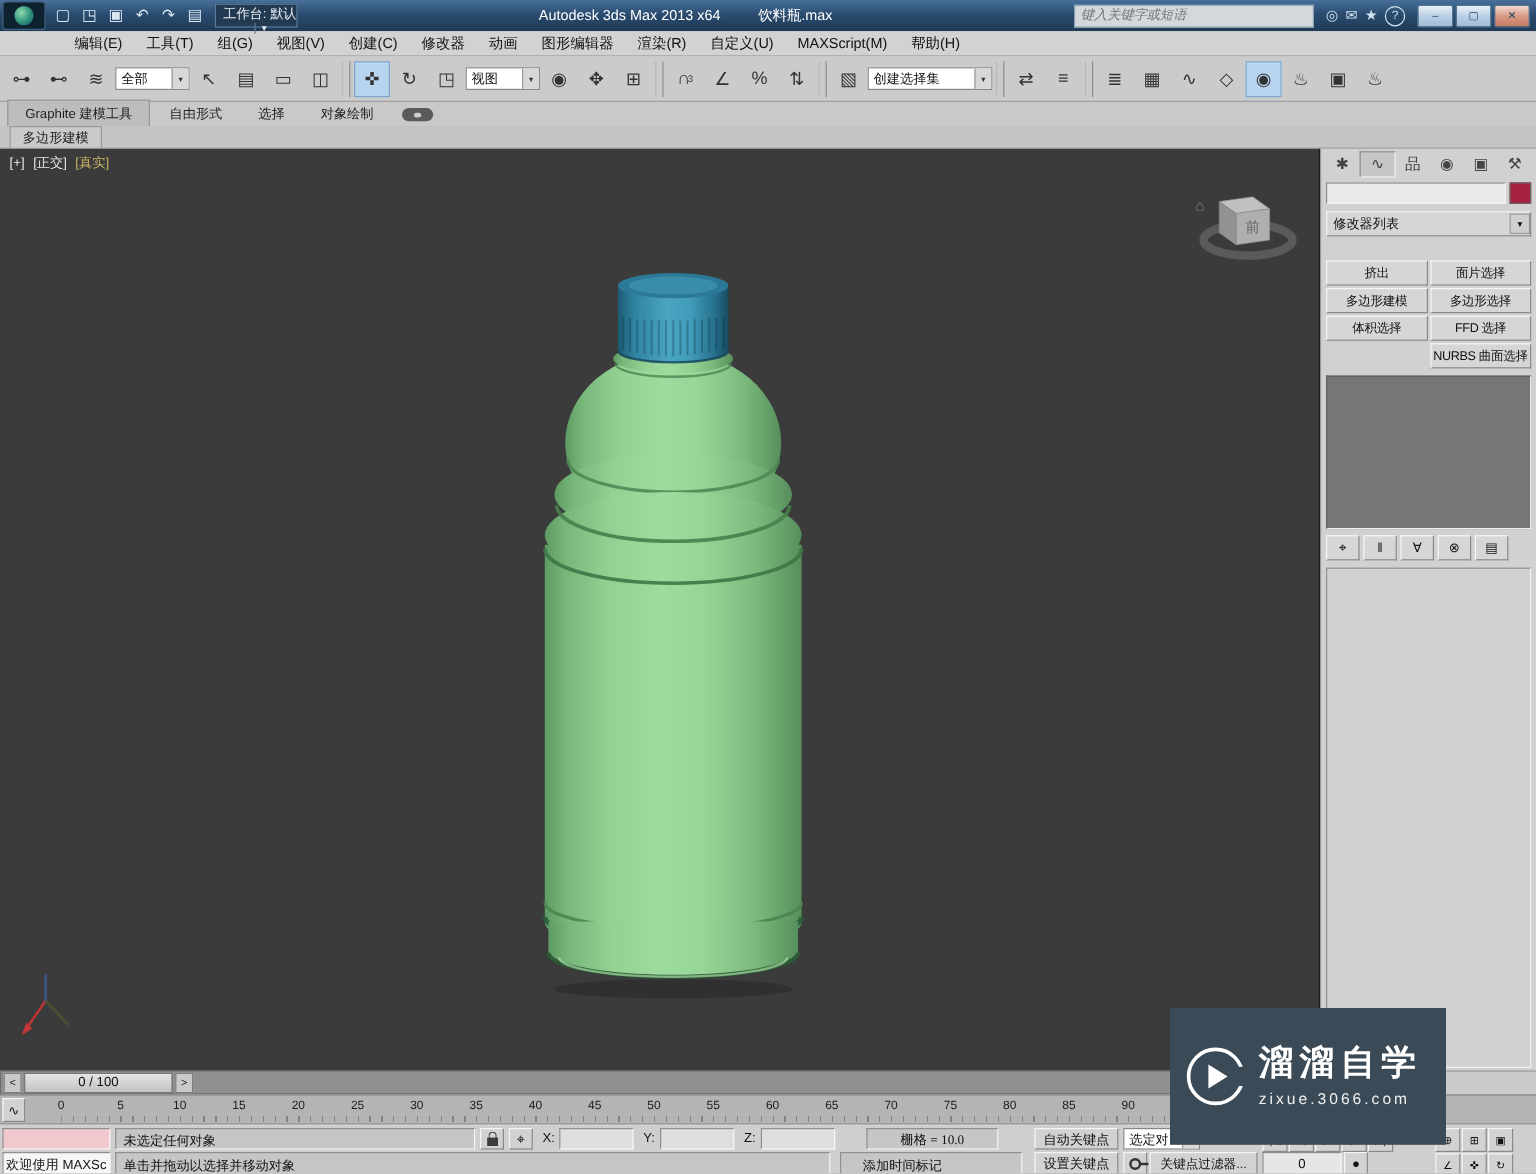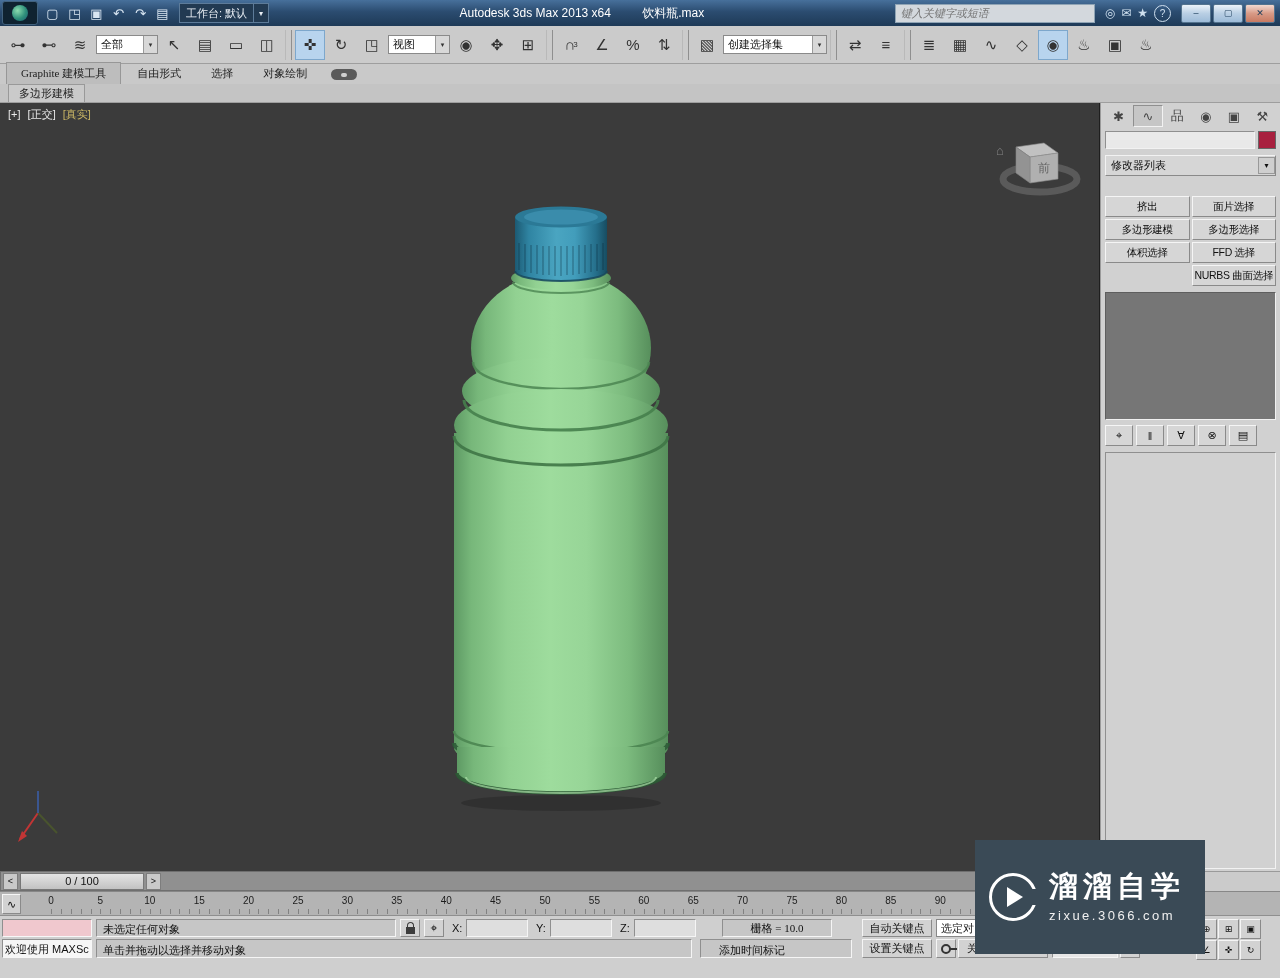--- a/index.html
+++ b/index.html
@@ -7,21 +7,21 @@
         font-family:"Liberation Sans","DejaVu Sans",sans-serif;font-size:12px;color:#111;user-select:none;}
   .c{display:flex;align-items:center;justify-content:center;}
 
   
   .titlebar{height:26px;display:flex;align-items:center;background:linear-gradient(#47709b,#2b4c70 45%,#1e3a57);}
   .logo{width:34px;height:22px;margin:0 4px 0 2px;background:#0f2230;border:1px solid #41617d;border-radius:3px;}
   .logo-swirl{width:16px;height:16px;border-radius:50%;background:radial-gradient(circle at 35% 35%,#8bdcae,#2e8f7a 55%,#1a5a74);}
   .qat{display:flex;gap:1px;}
   .qat-icon{width:21px;height:20px;display:flex;align-items:center;justify-content:center;color:#d9e6f2;font-size:13px;}
   .ws-dd{height:18px;margin-left:6px;background:#223a52;border:1px solid #5d7b99;color:#e8eef4;font-size:11px;
-         display:flex;align-items:center;padding-left:6px;}
+         display:flex;align-items:center;padding-left:6px;flex-direction:column;}
   .ws-dd .dd-arrow{width:14px;height:100%;margin-left:6px;border-left:1px solid #5d7b99;display:flex;align-items:center;justify-content:center;font-size:8px;}
   .title-text{flex:1;text-align:center;color:#fff;font-size:12px;white-space:nowrap;overflow:hidden;}
   .title-text .file{margin-left:28px;}
   .search{width:188px;height:17px;background:#d3d8dd;border:1px solid #8fa4b5;font-style:italic;font-size:11px;
           color:#555;padding:0 5px;outline:none;}
   .tb-right{display:flex;align-items:center;gap:6px;margin:0 8px 0 10px;}
   .tbr-icon{color:#cfe0ef;font-size:12px;display:flex;align-items:center;justify-content:center;}
   .tbr-icon.help{width:15px;height:15px;border:1px solid #cfe0ef;border-radius:50%;font-size:10px;}
   .winbtns{display:flex;margin-right:5px;}
   .winbtn{width:28px;height:17px;margin-left:2px;border-radius:2px;border:1px solid #54748f;
@@ -40,21 +40,21 @@
   .tb-icon.active{background:#b8d4ee;border:1px solid #7da7cc;}
   .tb-sub{font-size:8px;margin-left:-2px;color:#333;}
   .tb-dd{height:19px;background:#fff;border:1px solid #8a8a8a;display:flex;align-items:center;font-size:11px;padding-left:4px;box-sizing:border-box;}
   .tb-dd-label{flex:1;overflow:hidden;white-space:nowrap;}
   .tb-dd-arrow{width:13px;height:100%;background:#d8d8d8;border-left:1px solid #9a9a9a;display:flex;align-items:center;justify-content:center;font-size:7px;color:#333;}
   .tb-sep{width:5px;height:30px;border-left:1px solid #b9b9b9;border-right:1px solid #8f8f8f;margin:0 2px;}
 
   
   .ribbon-row{height:20px;background:#c9c9c9;display:flex;align-items:flex-end;padding-left:6px;}
   .ribbon-tabs-c{display:flex;align-items:flex-end;gap:2px;}
-  .ribbon-tab{font-size:11px;padding:3px 14px;color:#222;white-space:nowrap;font-family:Liberation Serif, serif;}
+  .ribbon-tab{font-size:11px;padding:3px 14px;color:#222;white-space:nowrap;}
   .ribbon-tab.active{background:#bdbdbd;border:1px solid #979797;border-bottom:none;}
   .ribbon-oval{width:26px;height:11px;border-radius:6px;background:#5a5a5a;margin:0 0 4px 10px;display:flex;align-items:center;justify-content:center;}
   .oval-dot{width:6px;height:4px;background:#cfcfcf;border-radius:2px;}
   .ribbon-sub{height:18px;background:#c4c4c4;border-bottom:1px solid #9e9e9e;display:flex;align-items:center;padding-left:8px;}
   .sub-tab{font-size:11px;color:#1a1a1a;background:#cacaca;border:1px solid #999;border-bottom:none;padding:1px 10px;}
 
   
   .workarea{display:flex;height:768px;}
   .viewport{position:relative;width:1100px;height:100%;background:#3b3b3b;border-right:1px solid #1e1e1e;box-sizing:border-box;overflow:hidden;text-align:center;}
   .vp-labels{position:absolute;left:8px;top:4px;font-size:11px;color:#e8e8e8;z-index:5;}
@@ -179,20 +179,34 @@
         <div class="tbr-icon">★</div>
         <div class="tbr-icon help">?</div>
       </div>
     <div class="winbtns">
         <div class="winbtn">–</div>
         <div class="winbtn">▢</div>
         <div class="winbtn close">✕</div>
       </div>
   </div>
 
+  <div class="menubar">
+      <div class="menu-item">编辑(E)</div>
+      <div class="menu-item">工具(T)</div>
+      <div class="menu-item">组(G)</div>
+      <div class="menu-item">视图(V)</div>
+      <div class="menu-item">创建(C)</div>
+      <div class="menu-item">修改器</div>
+      <div class="menu-item">动画</div>
+      <div class="menu-item">图形编辑器</div>
+      <div class="menu-item">渲染(R)</div>
+      <div class="menu-item">自定义(U)</div>
+      <div class="menu-item">MAXScript(M)</div>
+      <div class="menu-item">帮助(H)</div>
+    </div>
 
   <div class="maintoolbar">
       <div class="tb-icon">⊶</div>
       <div class="tb-icon">⊷</div>
       <div class="tb-icon">≋</div>
       <div class="tb-dd" style="width: 62px;">
         <span class="tb-dd-label">全部</span>
         <span class="tb-dd-arrow">▾</span>
       </div>
       <div class="tb-icon">↖</div>

